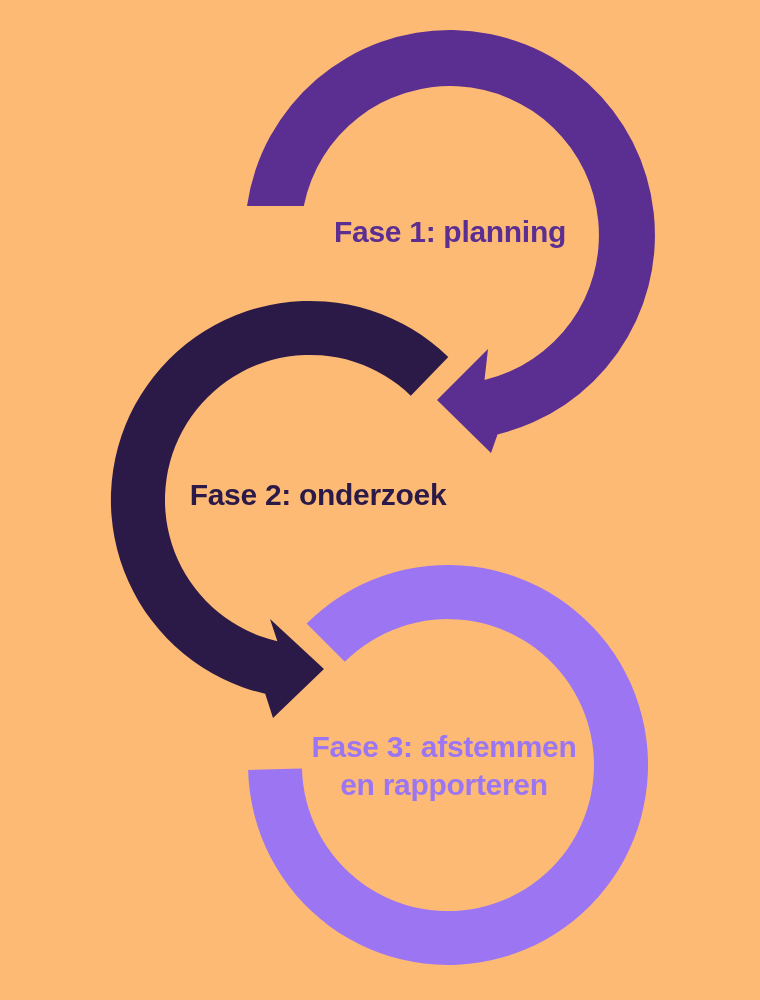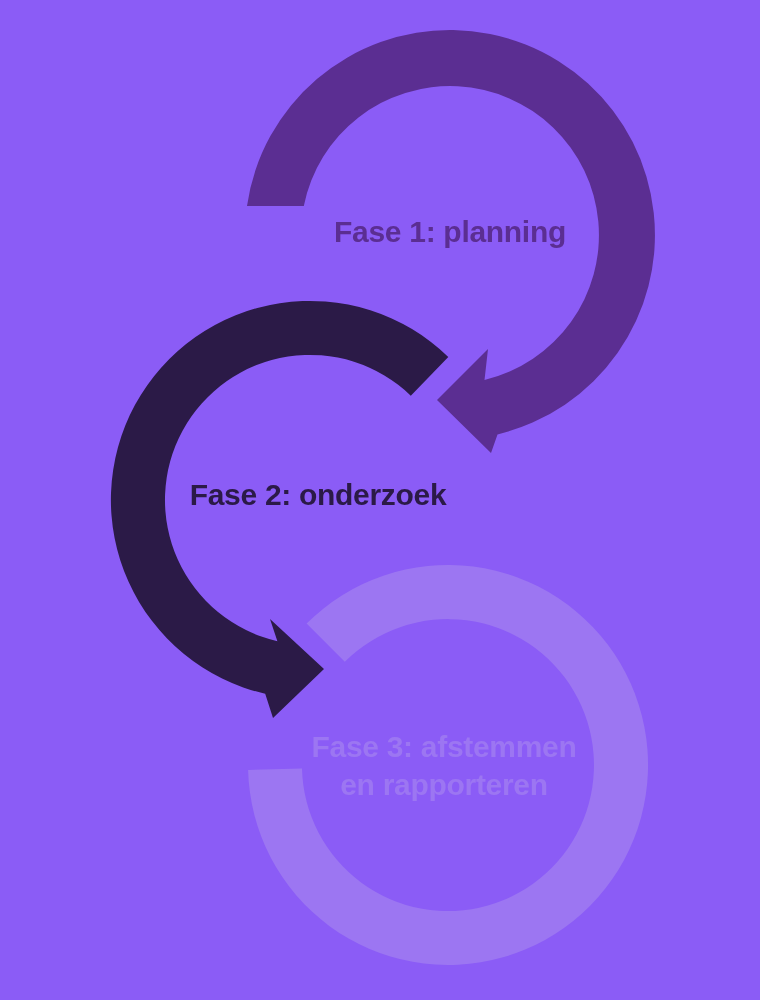--- a/index.html
+++ b/index.html
@@ -5,21 +5,21 @@
   html, body {
     margin: 0;
     padding: 0;
     background: #ffffff;
   }
   .stage {
     position: relative;
     width: 760px;
     height: 1000px;
     margin: 0 auto;
-    background: #8b5cf6;
+    background: #fdba74;
     overflow: hidden;
     font-family: "Liberation Sans", sans-serif;
   }
   svg.diagram {
     position: absolute;
     inset: 0;
     width: 760px;
     height: 1000px;
     display: block;
   }

